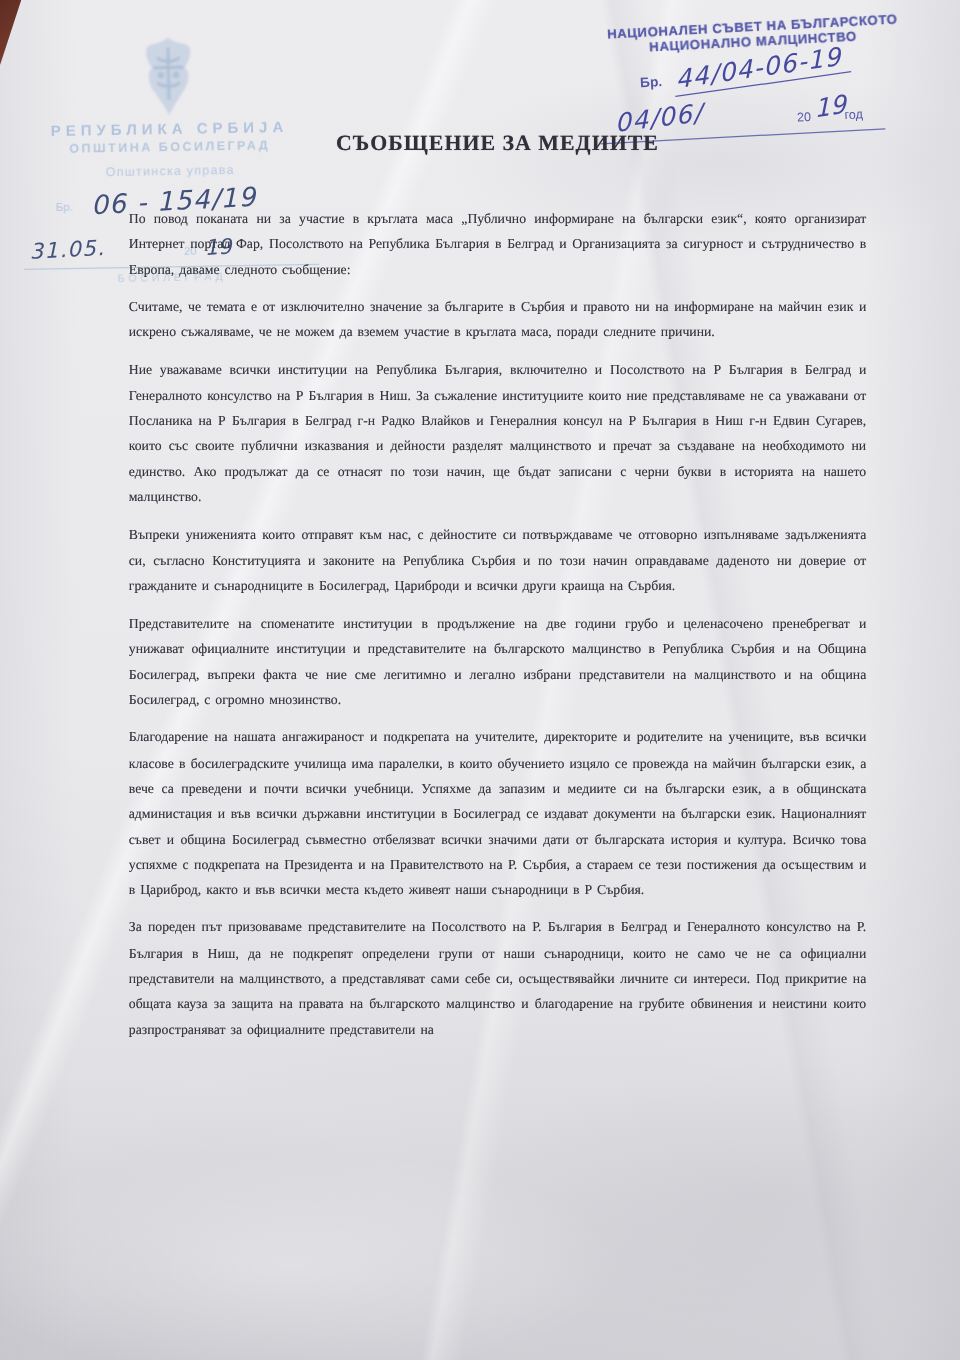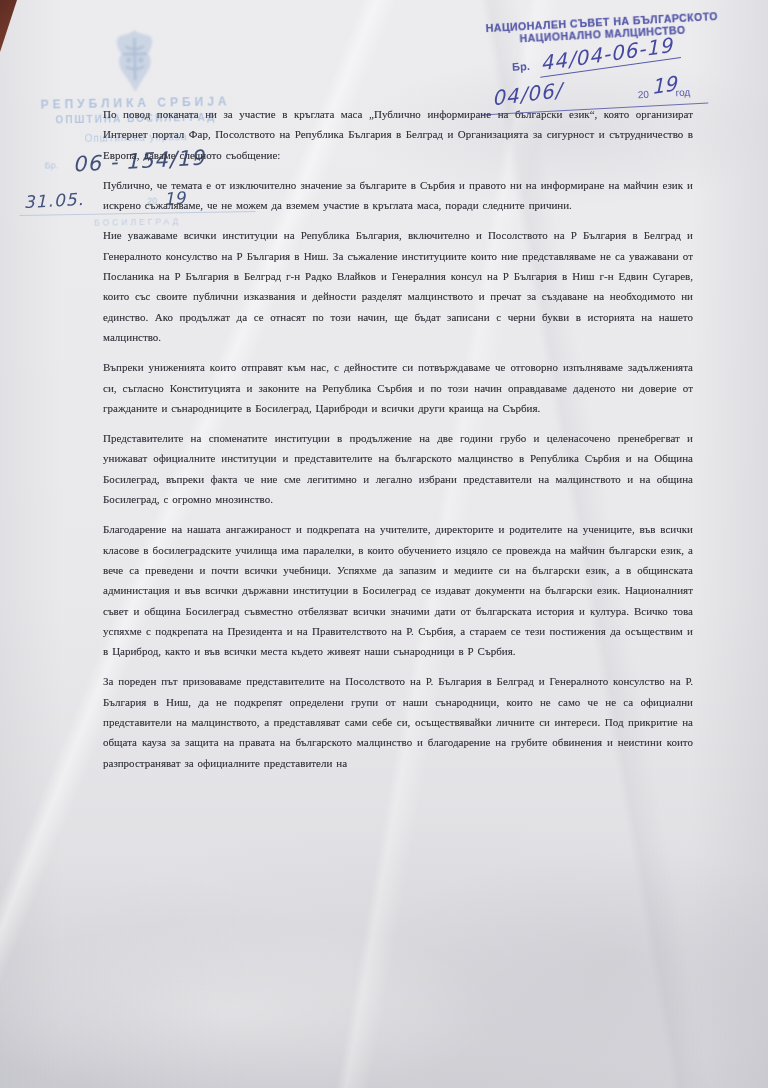--- a/index.html
+++ b/index.html
@@ -163,22 +163,23 @@
     </div>
     <div class="council-row-date">
       <span class="council-date">04/06/</span>
       <span class="council-yearprefix">20</span>
       <span class="council-year">19</span>
       <span class="council-yearsuffix">год</span>
     </div>
   </div>
 
   <div class="doc">
+    <h1 class="doc-title">СЪОБЩЕНИЕ ЗА МЕДИИТЕ</h1>
     <p class="para">По повод поканата ни за участие в кръглата маса „Публично информиране на български език“, която организират Интернет портал Фар, Посолството на Република България в Белград и Организацията за сигурност и сътрудничество в Европа, даваме следното съобщение:</p>
-    <p class="para">Публично, че темата е от изключително значение за българите в Сърбия и правото ни на информиране на майчин език и искрено съжаляваме, че не можем да вземем участие в кръглата маса, поради следните причини.</p>
+    <p class="para">Считаме, че темата е от изключително значение за българите в Сърбия и правото ни на информиране на майчин език и искрено съжаляваме, че не можем да вземем участие в кръглата маса, поради следните причини.</p>
     <p class="para">Ние уважаваме всички институции на Република България, включително и Посолството на Р България в Белград и Генералното консулство на Р България в Ниш. За съжаление институциите които ние представляваме не са уважавани от Посланика на Р България в Белград г-н Радко Влайков и Генералния консул на Р България в Ниш г-н Едвин Сугарев, които със своите публични изказвания и дейности разделят малцинството и пречат за създаване на необходимото ни единство. Ако продължат да се отнасят по този начин, ще бъдат записани с черни букви в историята на нашето малцинство.</p>
     <p class="para">Въпреки униженията които отправят към нас, с дейностите си потвърждаваме че отговорно изпълняваме задълженията си, съгласно Конституцията и законите на Република Сърбия и по този начин оправдаваме даденото ни доверие от гражданите и сънародниците в Босилеград, Цариброди и всички други краища на Сърбия.</p>
     <p class="para">Представителите на споменатите институции в продължение на две години грубо и целенасочено пренебрегват и унижават официалните институции и представителите на българското малцинство в Република Сърбия и на Община Босилеград, въпреки факта че ние сме легитимно и легално избрани представители на малцинството и на община Босилеград, с огромно мнозинство.</p>
     <p class="para">Благодарение на нашата ангажираност и подкрепата на учителите, директорите и родителите на учениците, във всички класове в босилеградските училища има паралелки, в които обучението изцяло се провежда на майчин български език, а вече са преведени и почти всички учебници. Успяхме да запазим и медиите си на български език, а в общинската администация и във всички държавни институции в Босилеград се издават документи на български език. Националният съвет и община Босилеград съвместно отбелязват всички значими дати от българската история и култура. Всичко това успяхме с подкрепата на Президента и на Правителството на Р. Сърбия, а стараем се тези постижения да осъществим и в Цариброд, както и във всички места където живеят наши сънародници в Р Сърбия.</p>
     <p class="para">За пореден път призоваваме представителите на Посолството на Р. България в Белград и Генералното консулство на Р. България в Ниш, да не подкрепят определени групи от наши сънародници, които не само че не са официални представители на малцинството, а представляват сами себе си, осъществявайки личните си интереси. Под прикритие на общата кауза за защита на правата на българското малцинство и благодарение на грубите обвинения и неистини които разпространяват за официалните представители на</p>
   </div>
 
 </div>
 
 </body></html>

